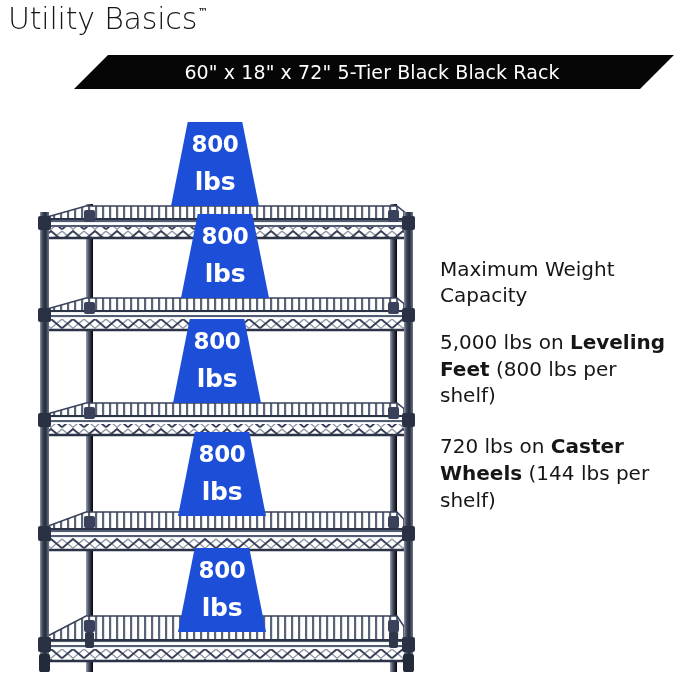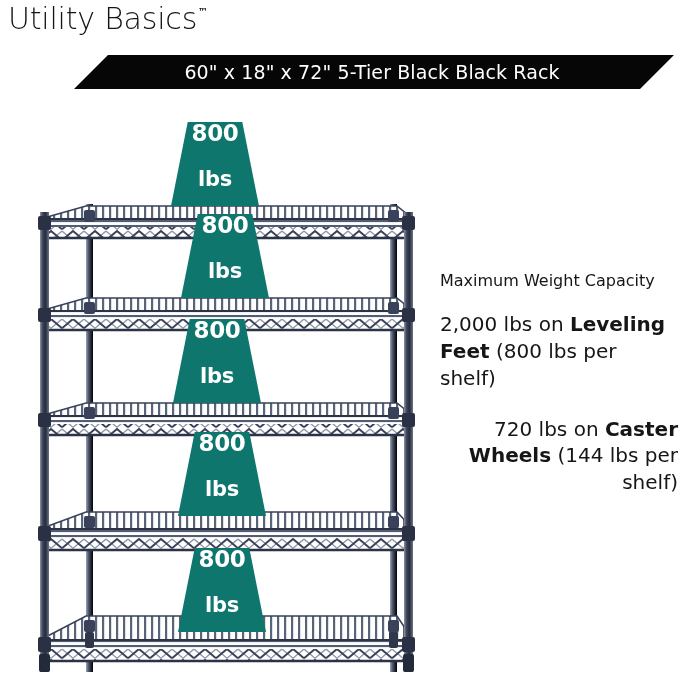--- a/index.html
+++ b/index.html
@@ -82,69 +82,70 @@
     width: 412px;
     height: 552px;
   }
   .rack svg { display: block; }
 
   
   .badge {
     position: absolute;
     width: 88px;
     height: 84px;
-    background: #0f766e;
+    background: #1d4ed8;
     -webkit-clip-path: polygon(19% 0, 81% 0, 100% 100%, 0 100%);
     clip-path: polygon(19% 0, 81% 0, 100% 100%, 0 100%);
     display: flex;
     flex-direction: column;
     align-items: center;
     justify-content: flex-start;
+    padding-top: 11px;
     box-sizing: border-box;
   }
   .badge-num {
     font-family: "DejaVu Sans", sans-serif;
     font-size: 23px;
     font-weight: 700;
     color: #ffffff;
     line-height: 1;
     letter-spacing: -0.3px;
   }
   .badge-unit {
     font-family: "DejaVu Sans", sans-serif;
-    font-size: 21px;
+    font-size: 25px;
     font-weight: 700;
     color: #ffffff;
     line-height: 1;
-    margin-top: 24px;
+    margin-top: 13px;
     letter-spacing: -0.2px;
   }
 
   
   .info {
     position: absolute;
     left: 440px;
     top: 256px;
     width: 238px;
     font-family: "DejaVu Sans", sans-serif;
     color: #161616;
   }
   .info-heading {
-    font-size: 16px;
+    font-size: 20px;
     font-weight: 400;
     line-height: 1.32;
-    margin: 14px 0 20px 0;
+    margin: 0 0 20px 0;
   }
   .info-para {
     font-size: 20px;
     font-weight: 400;
     line-height: 1.34;
     margin: 0 0 24px 0;
   }
-  .info-para:last-child { margin-bottom: 9px; text-align: right; }
+  .info-para:last-child { margin-bottom: 9px; }
   .info-para b { font-weight: 700; }
 </style>
 </head>
 <body>
 
 <div id="page">
 
   <div class="brand">
     <span class="brand-name">Utility Basics</span>
     <span class="brand-tm">™</span>
@@ -292,21 +293,21 @@
     <div class="badge" style="left:160px; top:428px;">
       <span class="badge-num">800</span>
       <span class="badge-unit">lbs</span>
     </div>
   </div>
 
   <div class="info">
     <p class="info-heading">Maximum Weight Capacity</p>
 
     <p class="info-para">
-      <span>2,000 lbs on </span><b>Leveling Feet</b><span> (800 lbs per shelf)</span>
+      <span>5,000 lbs on </span><b>Leveling Feet</b><span> (800 lbs per shelf)</span>
     </p>
 
     <p class="info-para">
       <span>720 lbs on </span><b>Caster Wheels</b><span> (144 lbs per shelf)</span>
     </p>
   </div>
 
 </div>
 
 </body></html>

